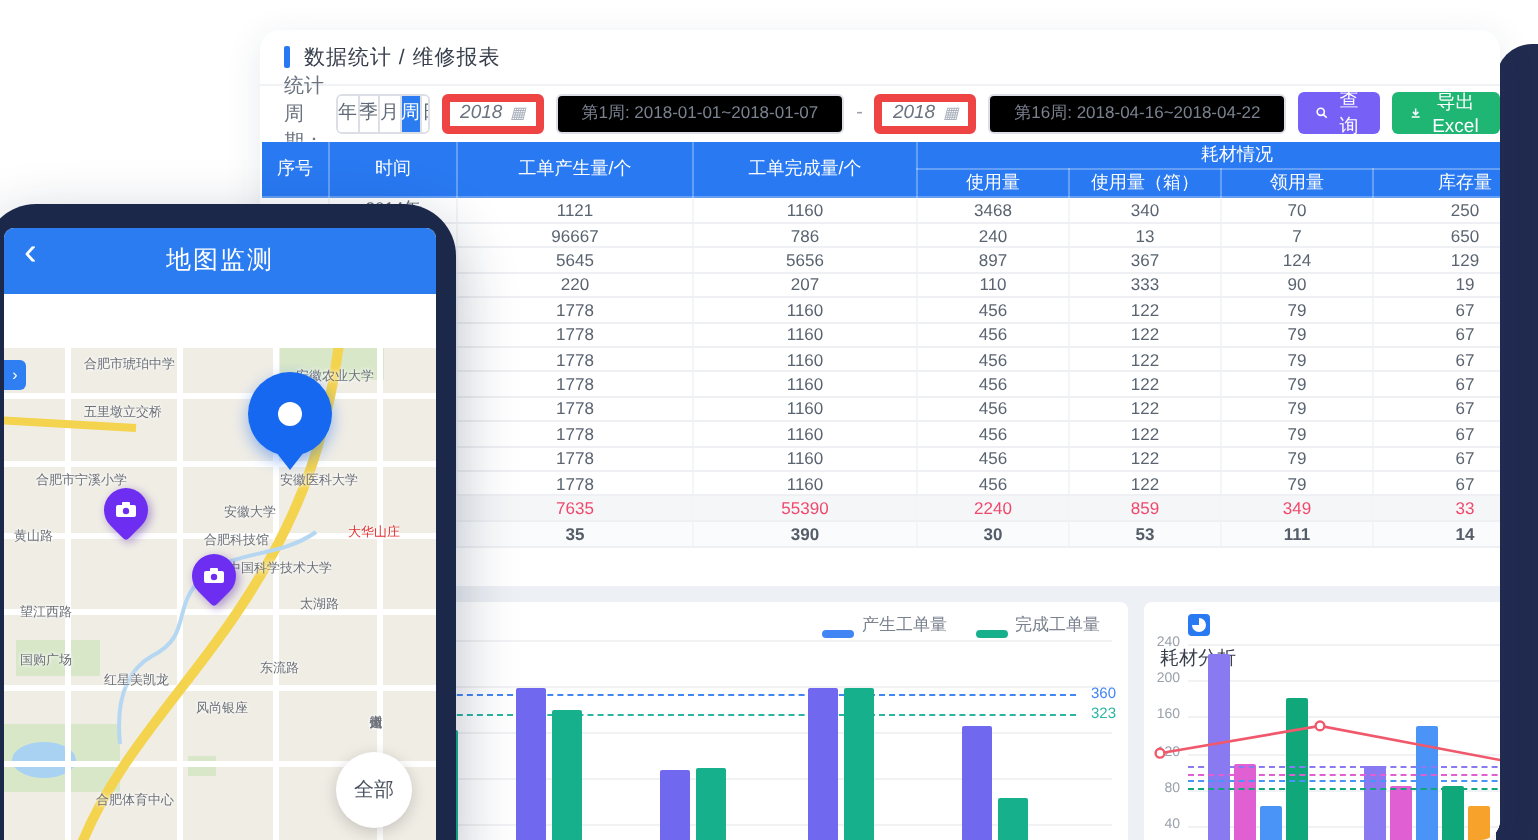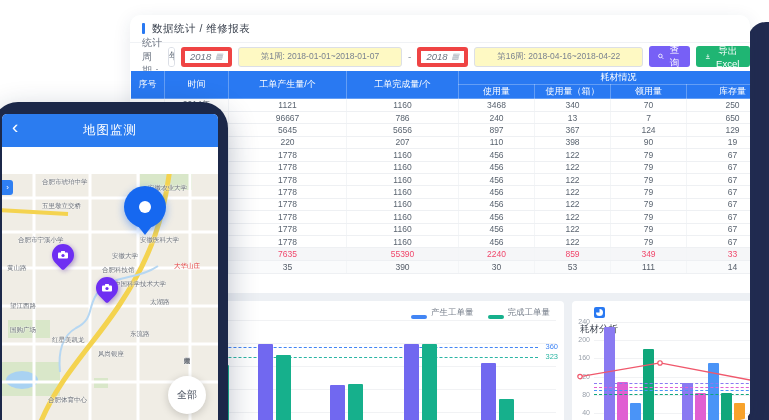--- a/index.html
+++ b/index.html
@@ -26,38 +26,38 @@
                 display:flex; align-items:center; gap:6px; padding-left:12px; }
   .f-label { font-size:10px; color:#6b7380; }
   .seg { display:flex; border:1px solid #dcdfe6; border-radius:3px; overflow:hidden; height:20px; }
   .seg-item { width:26px; height:100%; display:flex; align-items:center; justify-content:center;
               font-size:9.5px; color:#606a77; background:#fff; border-right:1px solid #dcdfe6; cursor:pointer; }
   .seg-item:last-child { border-right:none; }
   .seg-item.active { background:#2b7cf0; color:#fff; }
   .pick { height:20px; border:4px solid #ef4444; border-radius:3px; background:#fff;
           display:flex; align-items:center; gap:4px; padding:0 5px; font-size:9.5px; color:#6b7380;font-style:italic; }
   .pick .cal { font-size:8px; color:#aab1bc; }
-  .range { height:20px; border:1px solid #dcdfe6; border-radius:3px; background:#fef9c3;
-           display:flex; align-items:center; padding:0 22px; font-size:8.5px; color:#7a8290; white-space:nowrap; }
+  .range { height:20px; border:1px solid #dcdfe6; border-radius:3px; background:#000000;
+           display:flex; align-items:center; padding:0 12px; font-size:8.5px; color:#7a8290; white-space:nowrap; }
   .dash-sep { font-size:10px; color:#98a0ab; }
   .btn { height:21px; border:none; border-radius:3px; color:#fff; font-size:9.5px;
          display:flex; align-items:center; gap:4px; padding:0 9px; cursor:pointer;
          font-family:"Liberation Sans",sans-serif; }
   .btn-query { background:#7760f6; }
   .btn-export { background:#1fb573; }
   .btn svg { display:block; }
 
   
   table.report { position:absolute; left:0; top:55px; border-collapse:collapse; table-layout:fixed; width:648px; }
   table.report th { background:#2979f2; color:#fff; font-weight:400; font-size:9px;
                     border:1px solid rgba(255,255,255,.28); height:14px; }
   table.report td { font-size:8.5px; color:#5a6470; text-align:center; height:12.4px;
                     border-bottom:1px solid #eef0f3; border-right:1px solid #f3f5f7; background:#fff; }
   table.report tr.total td { background:#f5f6f8; color:#f0486c; }
-  table.report tr.avg td { background:#fafbfc; color:#555d68; }
+  table.report tr.avg td { background:#fafbfc; color:#555d68;font-weight:bold; }
 
   
   .chart-band { position:absolute; left:0; top:278px; width:100%; height:127px; background:#edf0f4; }
   .chart-card { position:absolute; background:#fff; border-radius:4px; overflow:hidden; }
   .card-left  { left:10px;  top:8px; width:424px; height:200px; }
   .card-right { left:442px; top:8px; width:196px; height:200px; }
 
   .legend { position:absolute; right:14px; top:6px; display:flex; gap:14px; align-items:center; }
   .lg-item { display:flex; align-items:flex-end; gap:4px; font-size:8.5px; color:#7a828e; cursor:pointer; }
   .lg-swatch { width:16px; height:4px; border-radius:2px; }
@@ -220,21 +220,21 @@
             <td>367</td>
             <td>124</td>
             <td>129</td>
           </tr>
           <tr>
             <td>4</td>
             <td></td>
             <td>220</td>
             <td>207</td>
             <td>110</td>
-            <td>398</td>
+            <td>333</td>
             <td>90</td>
             <td>19</td>
           </tr>
           <tr>
             <td>5</td>
             <td></td>
             <td>1778</td>
             <td>1160</td>
             <td>456</td>
             <td>122</td>

